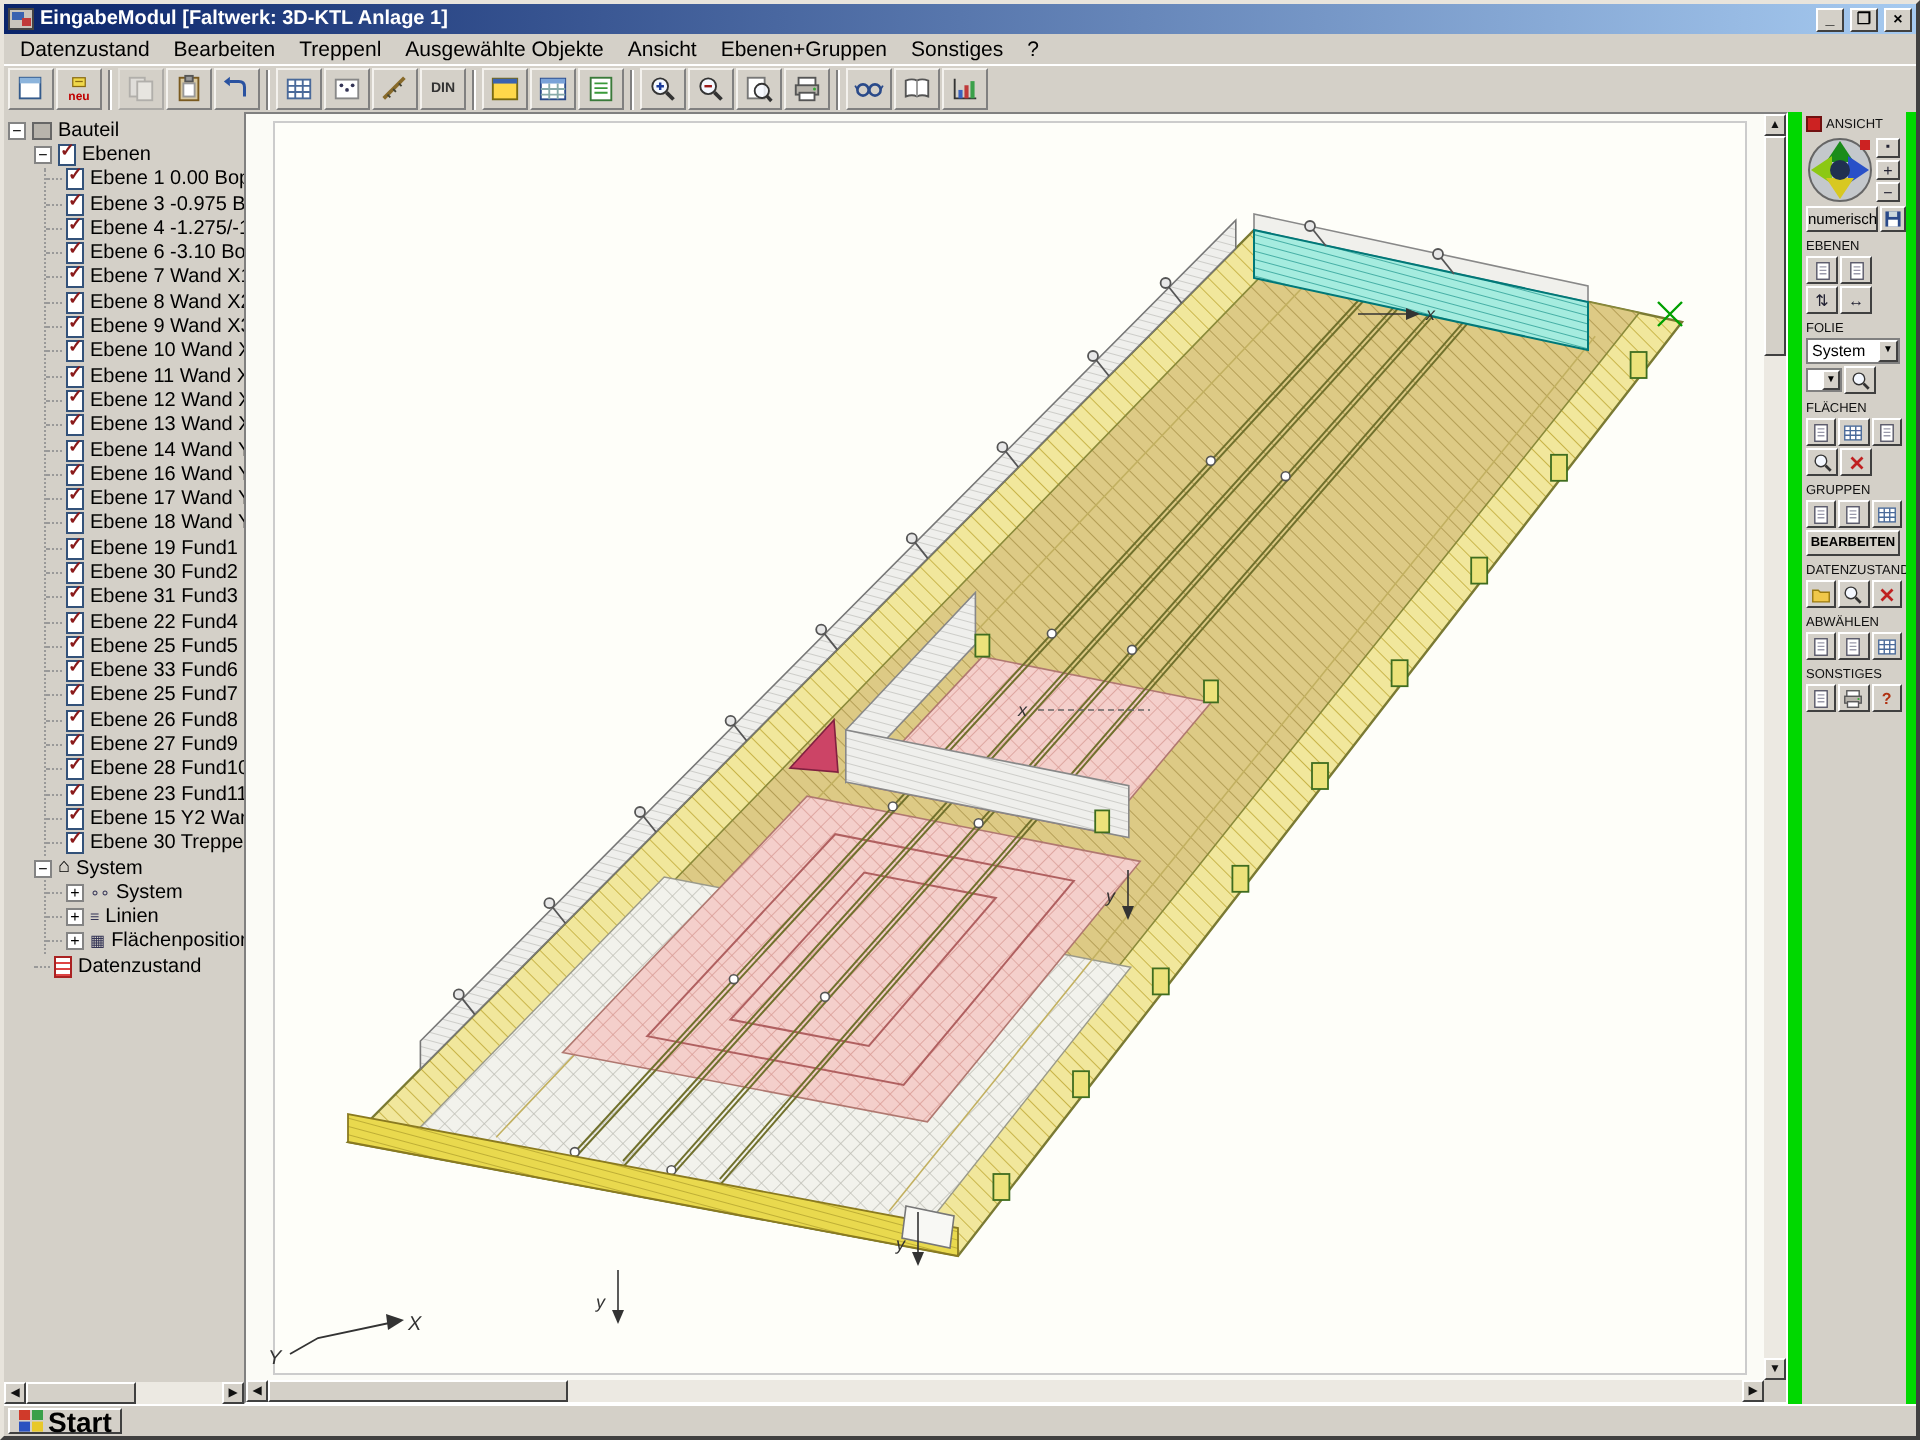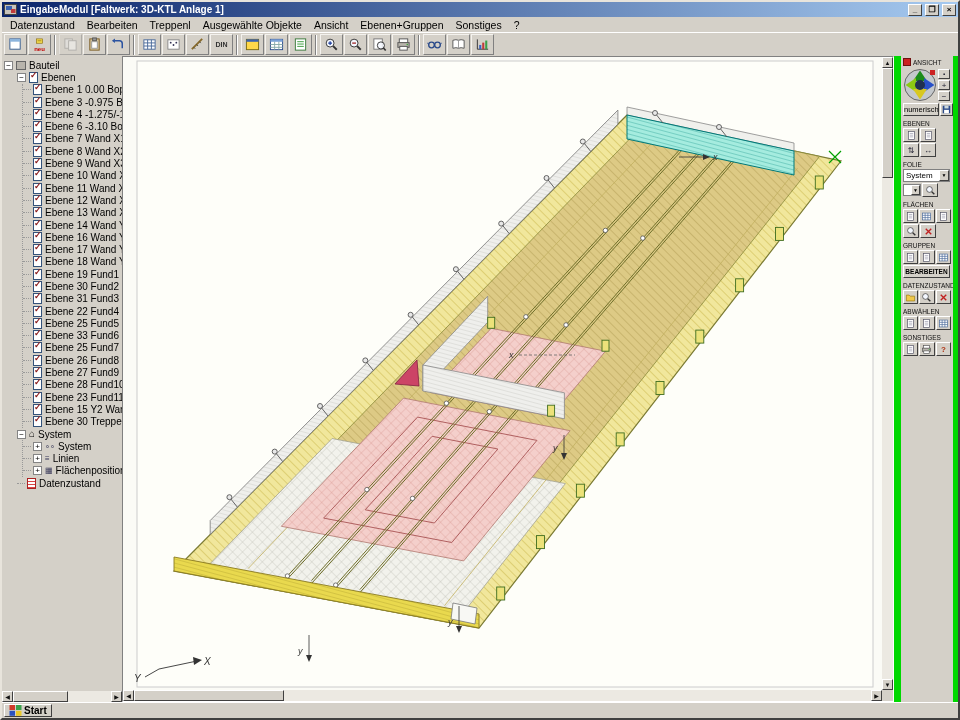--- a/index.html
+++ b/index.html
@@ -59,21 +59,21 @@
   .toprow{display:flex;align-items:center;gap:2px;}
   .numbtn{width:36px;height:13px;background:#d4d0c8;border:1px solid;border-color:#fff #404040 #404040 #fff;font-size:7.5px;padding:0;color:#000;}
   .bearbbtn{width:47px;height:13px;background:#d4d0c8;border:1px solid;border-color:#fff #404040 #404040 #fff;font-size:6.5px;font-weight:bold;padding:0;color:#000;}
   .psel{width:47px;height:13px;background:#fff;border:1px solid #808080;font-size:8px;display:flex;align-items:center;padding-left:2px;}
   .psel .sval{flex:1;overflow:hidden;}
   .psel .darr{width:10px;height:11px;background:#d4d0c8;border:1px solid;border-color:#fff #404040 #404040 #fff;font-size:5px;line-height:9px;text-align:center;}
   .combostub{width:18px;height:12px;background:#fff;border:1px solid #808080;display:flex;}
   .combostub .darr{margin-left:auto;width:9px;height:10px;background:#d4d0c8;border:1px solid;border-color:#fff #404040 #404040 #fff;font-size:5px;line-height:8px;text-align:center;}
   
   .taskbar{height:16px;flex:none;border-top:1px solid #fff;display:flex;align-items:center;padding:1px 2px;background:#d4d0c8;}
-  .startbtn{height:13px;background:#d4d0c8;border:1px solid;border-color:#fff #404040 #404040 #fff;display:flex;align-items:center;gap:2px;font-size:10px;font-weight:bold;padding:0 4px;color:#000;}
+  .startbtn{height:13px;background:#d4d0c8;border:1px solid;border-color:#fff #404040 #404040 #fff;display:flex;align-items:center;gap:2px;font-size:14px;font-weight:bold;padding:0 4px;color:#000;}
   .hidden-defs{position:absolute;width:0;height:0;overflow:hidden;}
 </style>
 </head>
 <body>
 
 <svg class="hidden-defs" aria-hidden="true">
   <defs>
     <symbol id="i-form" viewBox="0 0 16 16">
         <rect x="2" y="2" width="11" height="11" fill="#fff" stroke="#335a8c"></rect>
         <rect x="2" y="2" width="11" height="3" fill="#8cb4dc"></rect>

